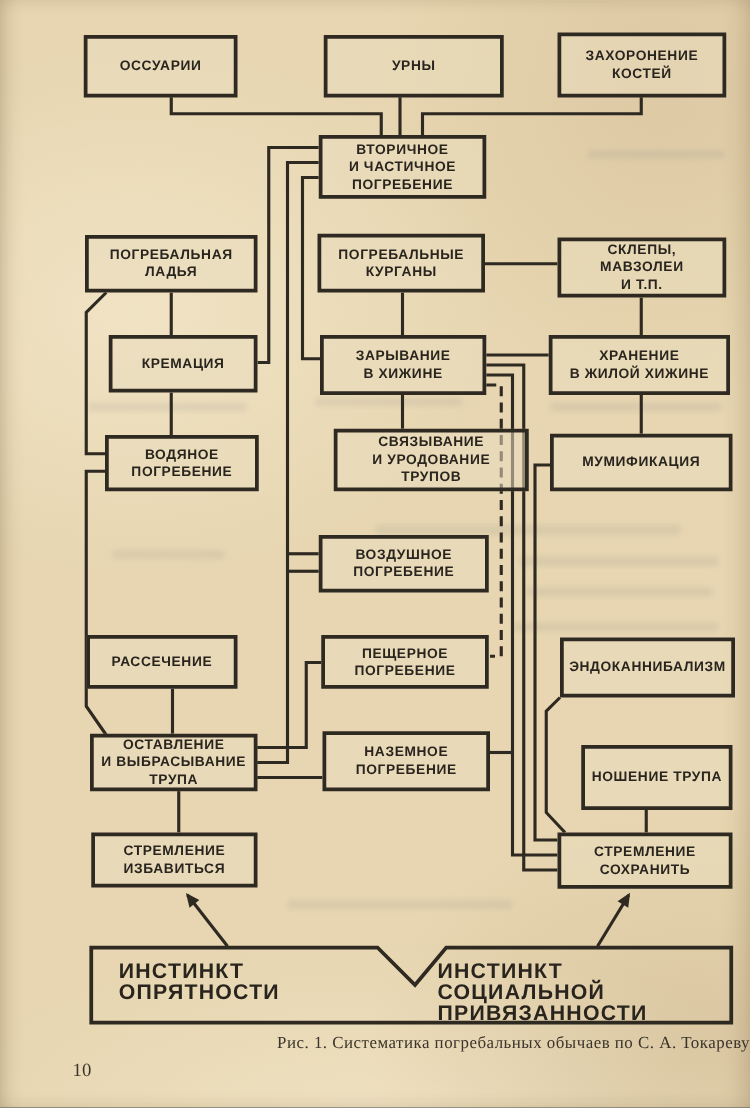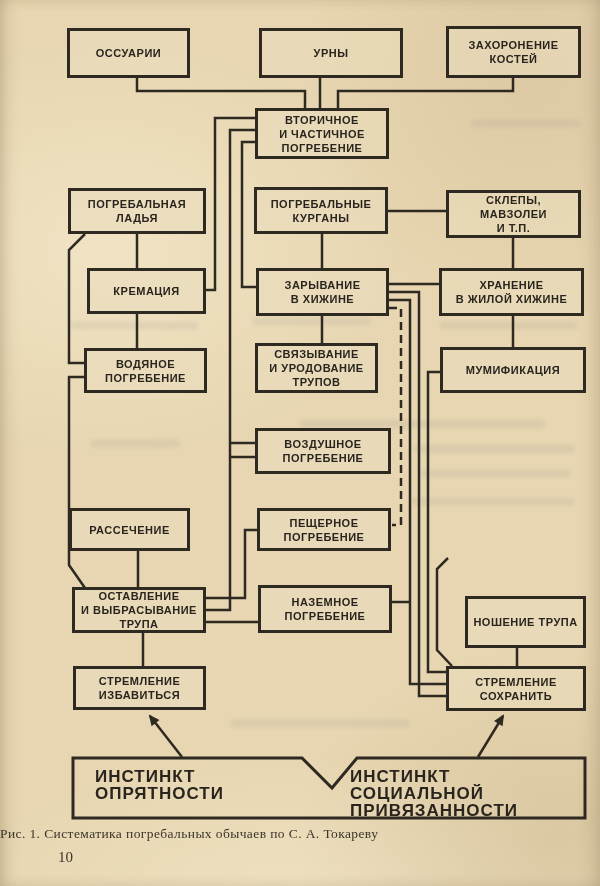--- a/index.html
+++ b/index.html
@@ -24,21 +24,21 @@
     display:flex;align-items:center;justify-content:center;text-align:center;
     white-space:pre-line;color:#29251e;font-weight:bold;
     font-size:11px;line-height:14px;letter-spacing:0.5px;z-index:3;padding:2px;
   }
   svg.wires{position:absolute;left:0;top:0;z-index:2;}
   .biglabel{
     position:absolute;z-index:4;text-align:left;white-space:pre-line;
     color:#29251e;font-weight:bold;font-size:17px;line-height:17px;letter-spacing:1px;
   }
   .caption{
-    position:absolute;left:0;top:826px;width:600px;text-align:left;z-index:4;
+    position:absolute;left:0;top:826px;width:600px;text-align:right;z-index:4;
     font-family:"Liberation Serif", serif;font-size:13.5px;color:#3a342a;letter-spacing:0.4px;
   }
   .pagenum{
     position:absolute;left:58px;top:849px;z-index:4;
     font-family:"Liberation Serif", serif;font-size:15px;color:#3a342a;
   }
 </style>
 </head>
 <body>
 
@@ -116,31 +116,32 @@
 И Т.П.</div>
 
   <div class="node" style="left:87px;top:268px;width:119px;height:46px">КРЕМАЦИЯ</div>
   <div class="node" style="left:256px;top:268px;width:133px;height:48px">ЗАРЫВАНИЕ
 В ХИЖИНЕ</div>
   <div class="node" style="left:439px;top:268px;width:145px;height:48px">ХРАНЕНИЕ
 В ЖИЛОЙ ХИЖИНЕ</div>
 
   <div class="node" style="left:84px;top:348px;width:123px;height:45px">ВОДЯНОЕ
 ПОГРЕБЕНИЕ</div>
-  <div class="node" style="left:255px;top:343px;width:123px;height:50px">СВЯЗЫВАНИЕ
+  <div class="node" style="left:267px;top:343px;width:156px;height:50px">СВЯЗЫВАНИЕ
 И УРОДОВАНИЕ
 ТРУПОВ</div>
   <div class="node" style="left:440px;top:347px;width:146px;height:46px">МУМИФИКАЦИЯ</div>
 
   <div class="node" style="left:255px;top:428px;width:136px;height:46px">ВОЗДУШНОЕ
 ПОГРЕБЕНИЕ</div>
 
   <div class="node" style="left:69px;top:508px;width:121px;height:43px">РАССЕЧЕНИЕ</div>
   <div class="node" style="left:257px;top:508px;width:134px;height:43px">ПЕЩЕРНОЕ
 ПОГРЕБЕНИЕ</div>
+  <div class="node" style="left:448px;top:510px;width:140px;height:48px">ЭНДОКАННИБАЛИЗМ</div>
 
   <div class="node" style="left:72px;top:587px;width:134px;height:46px">ОСТАВЛЕНИЕ
 И ВЫБРАСЫВАНИЕ
 ТРУПА</div>
   <div class="node" style="left:258px;top:585px;width:134px;height:48px">НАЗЕМНОЕ
 ПОГРЕБЕНИЕ</div>
   <div class="node" style="left:465px;top:596px;width:121px;height:52px">НОШЕНИЕ ТРУПА</div>
 
   <div class="node" style="left:73px;top:666px;width:133px;height:44px">СТРЕМЛЕНИЕ
 ИЗБАВИТЬСЯ</div>

